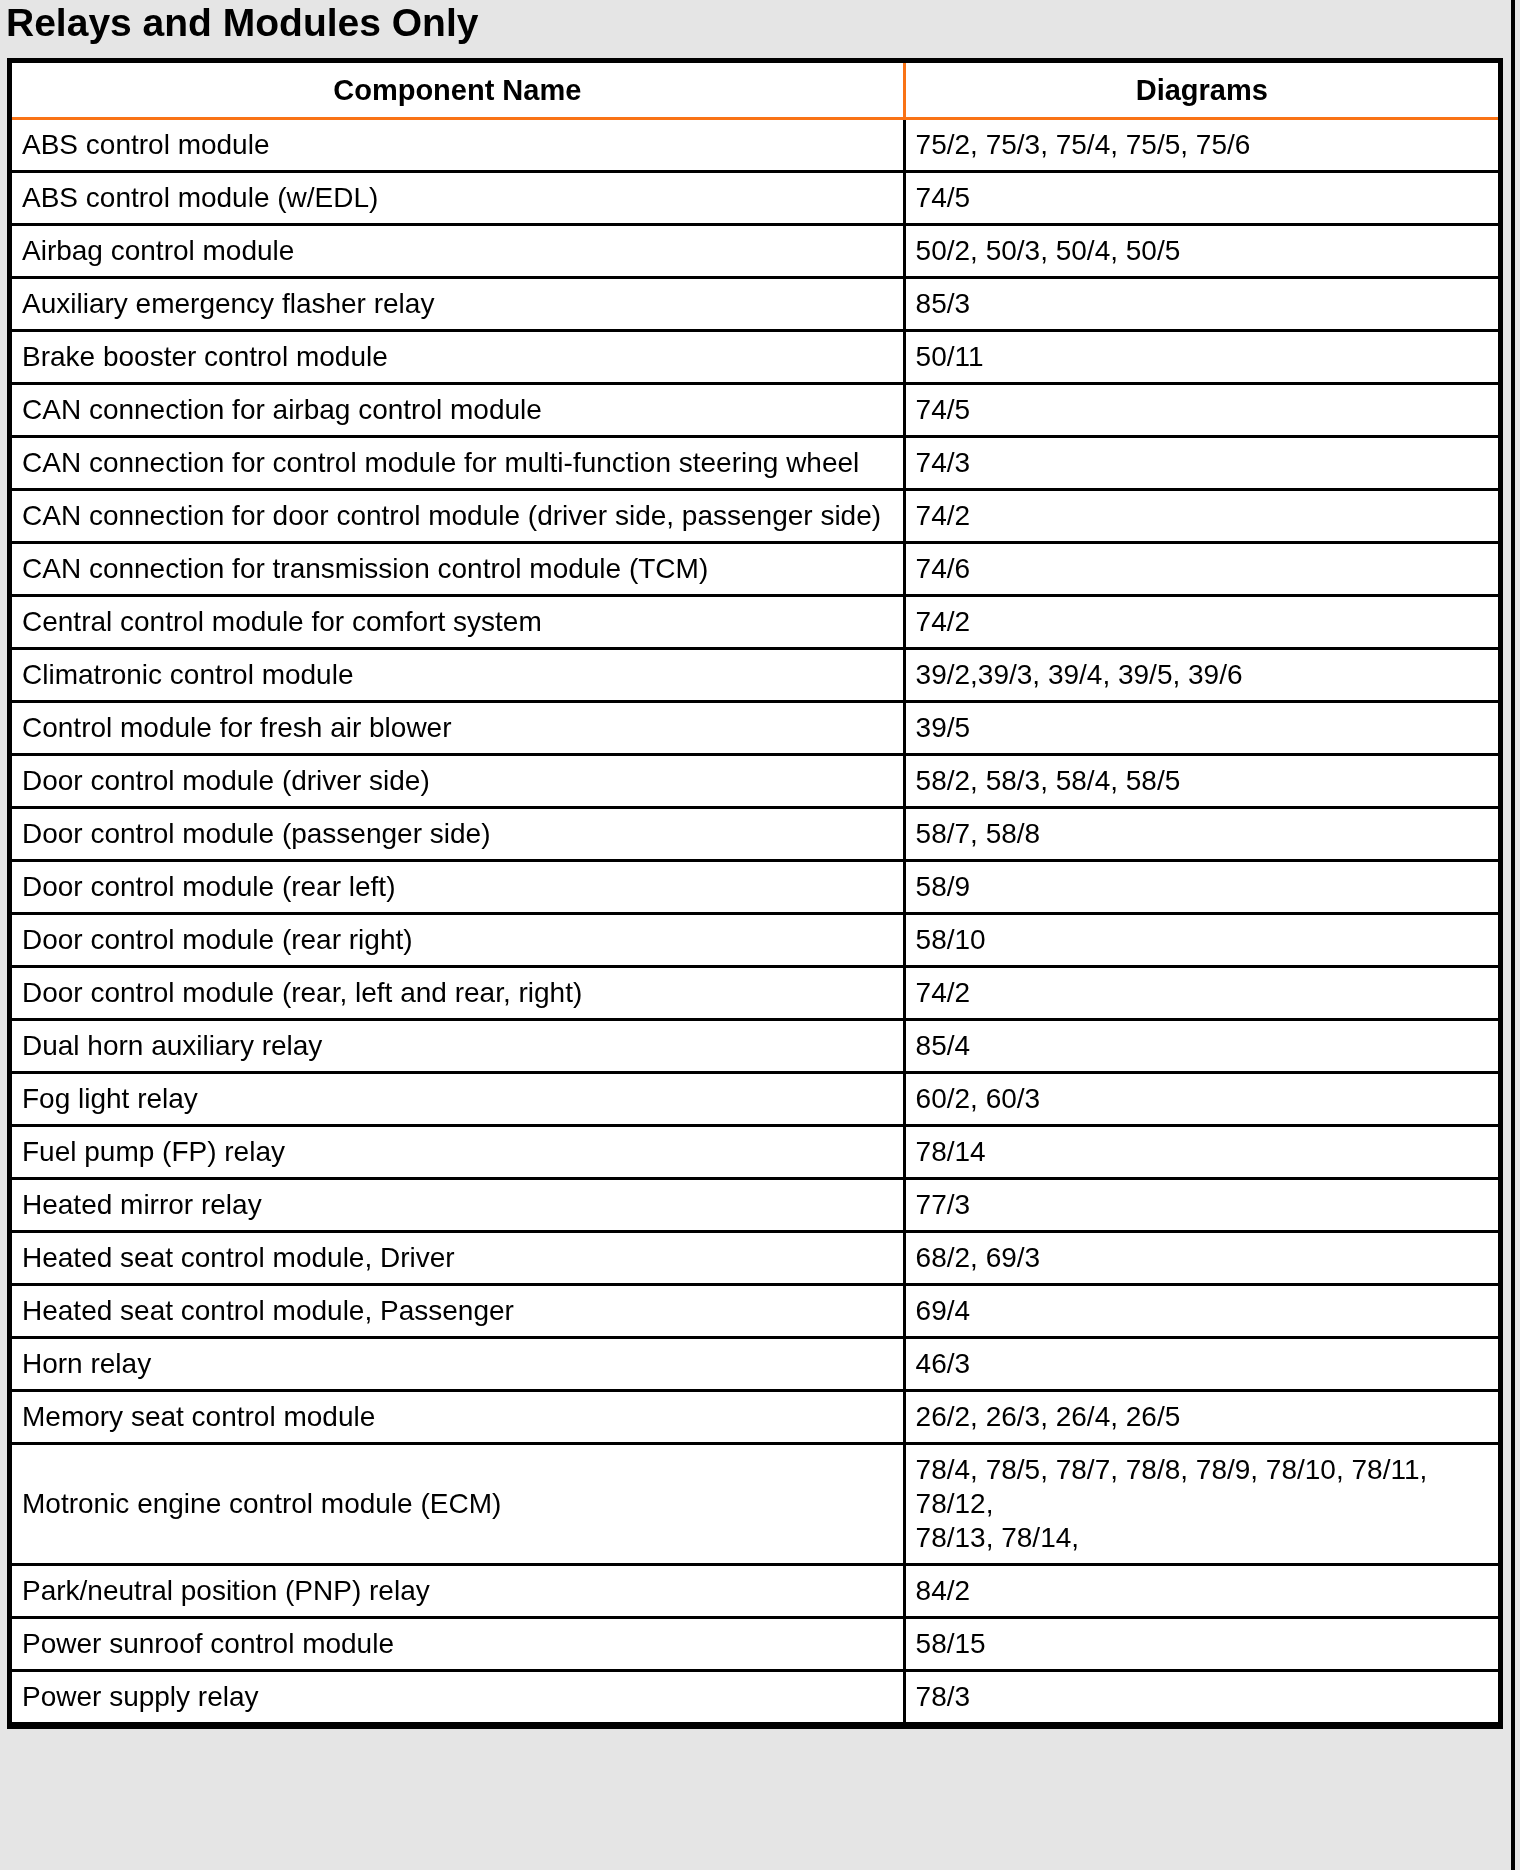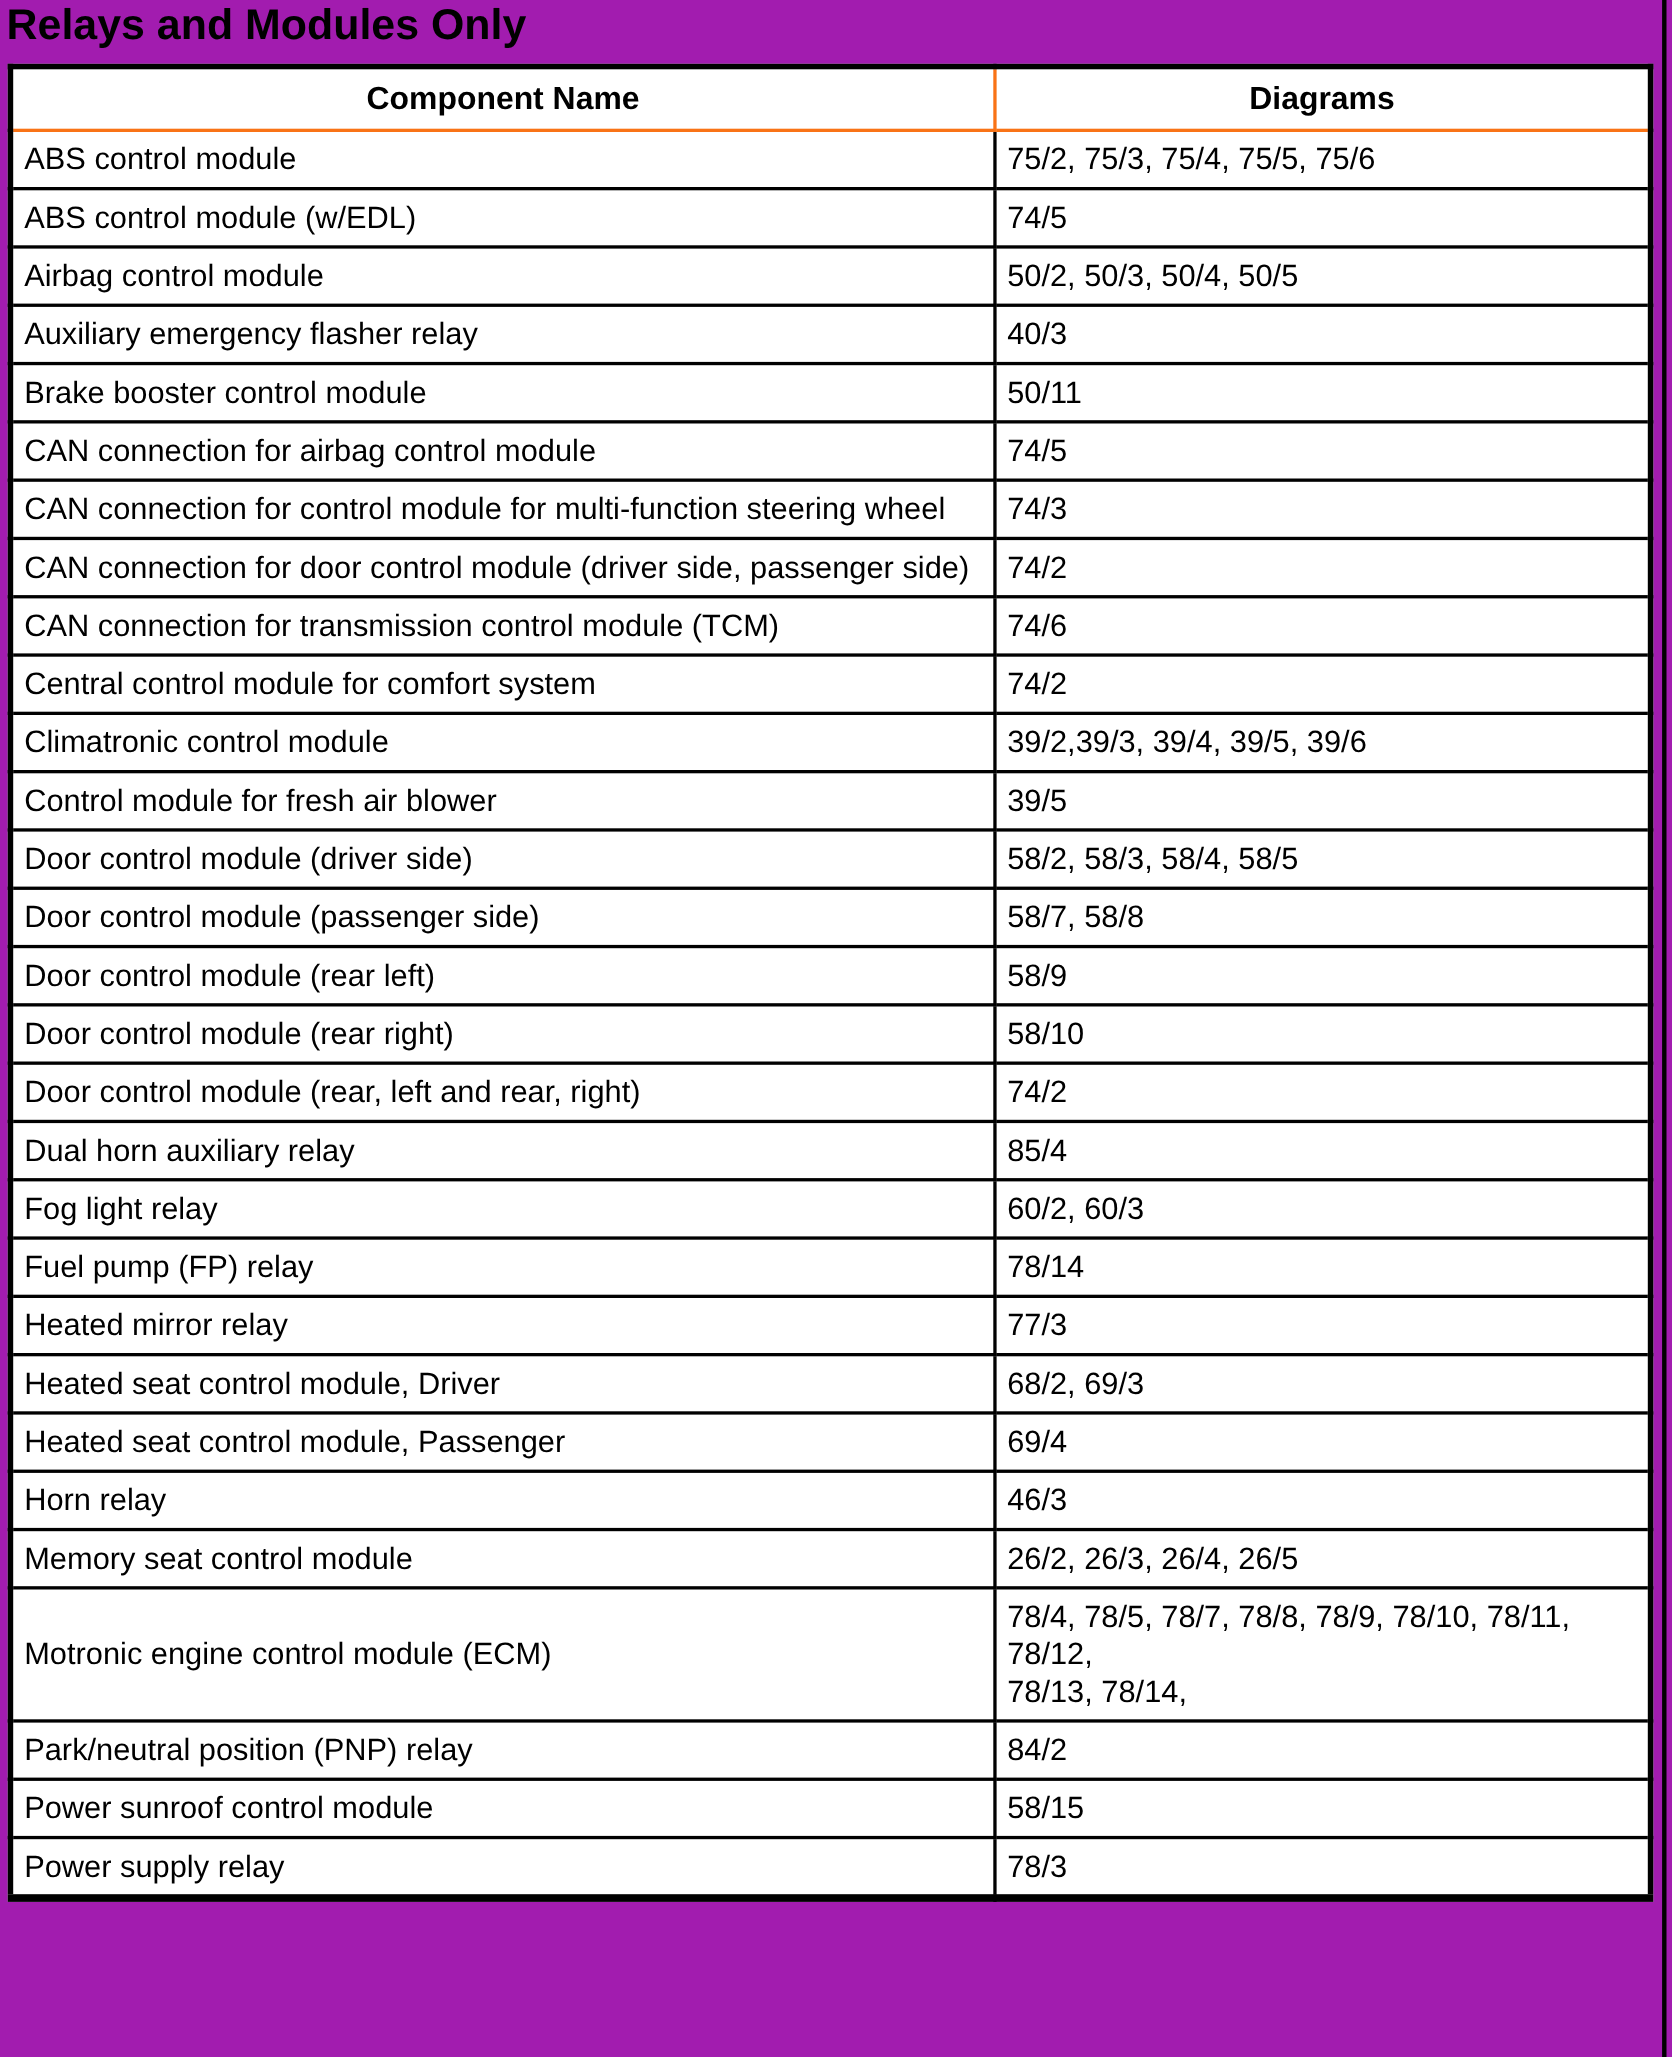--- a/index.html
+++ b/index.html
@@ -6,21 +6,21 @@
     margin: 0;
     padding: 0;
     background: #ffffff;
     color: #000000;
     font-family: "Liberation Sans", "DejaVu Sans", sans-serif;
   }
   .page {
     position: relative;
     width: 1520px;
     height: 1870px;
-    background: #a21caf;
+    background: #e5e5e5;
     overflow: hidden;
   }
   .page-title {
     margin: 0;
     padding: 1px 0 0 6px;
     font-size: 39px;
     font-weight: bold;
     line-height: 44px;
     letter-spacing: 0px;
     color: #000000;
@@ -91,21 +91,21 @@
         <tr>
         <td>ABS control module (w/EDL)</td>
         <td>74/5</td>
       </tr>
         <tr>
         <td>Airbag control module</td>
         <td>50/2, 50/3, 50/4, 50/5</td>
       </tr>
         <tr>
         <td>Auxiliary emergency flasher relay</td>
-        <td>40/3</td>
+        <td>85/3</td>
       </tr>
         <tr>
         <td>Brake booster control module</td>
         <td>50/11</td>
       </tr>
         <tr>
         <td>CAN connection for airbag control module</td>
         <td>74/5</td>
       </tr>
         <tr>

